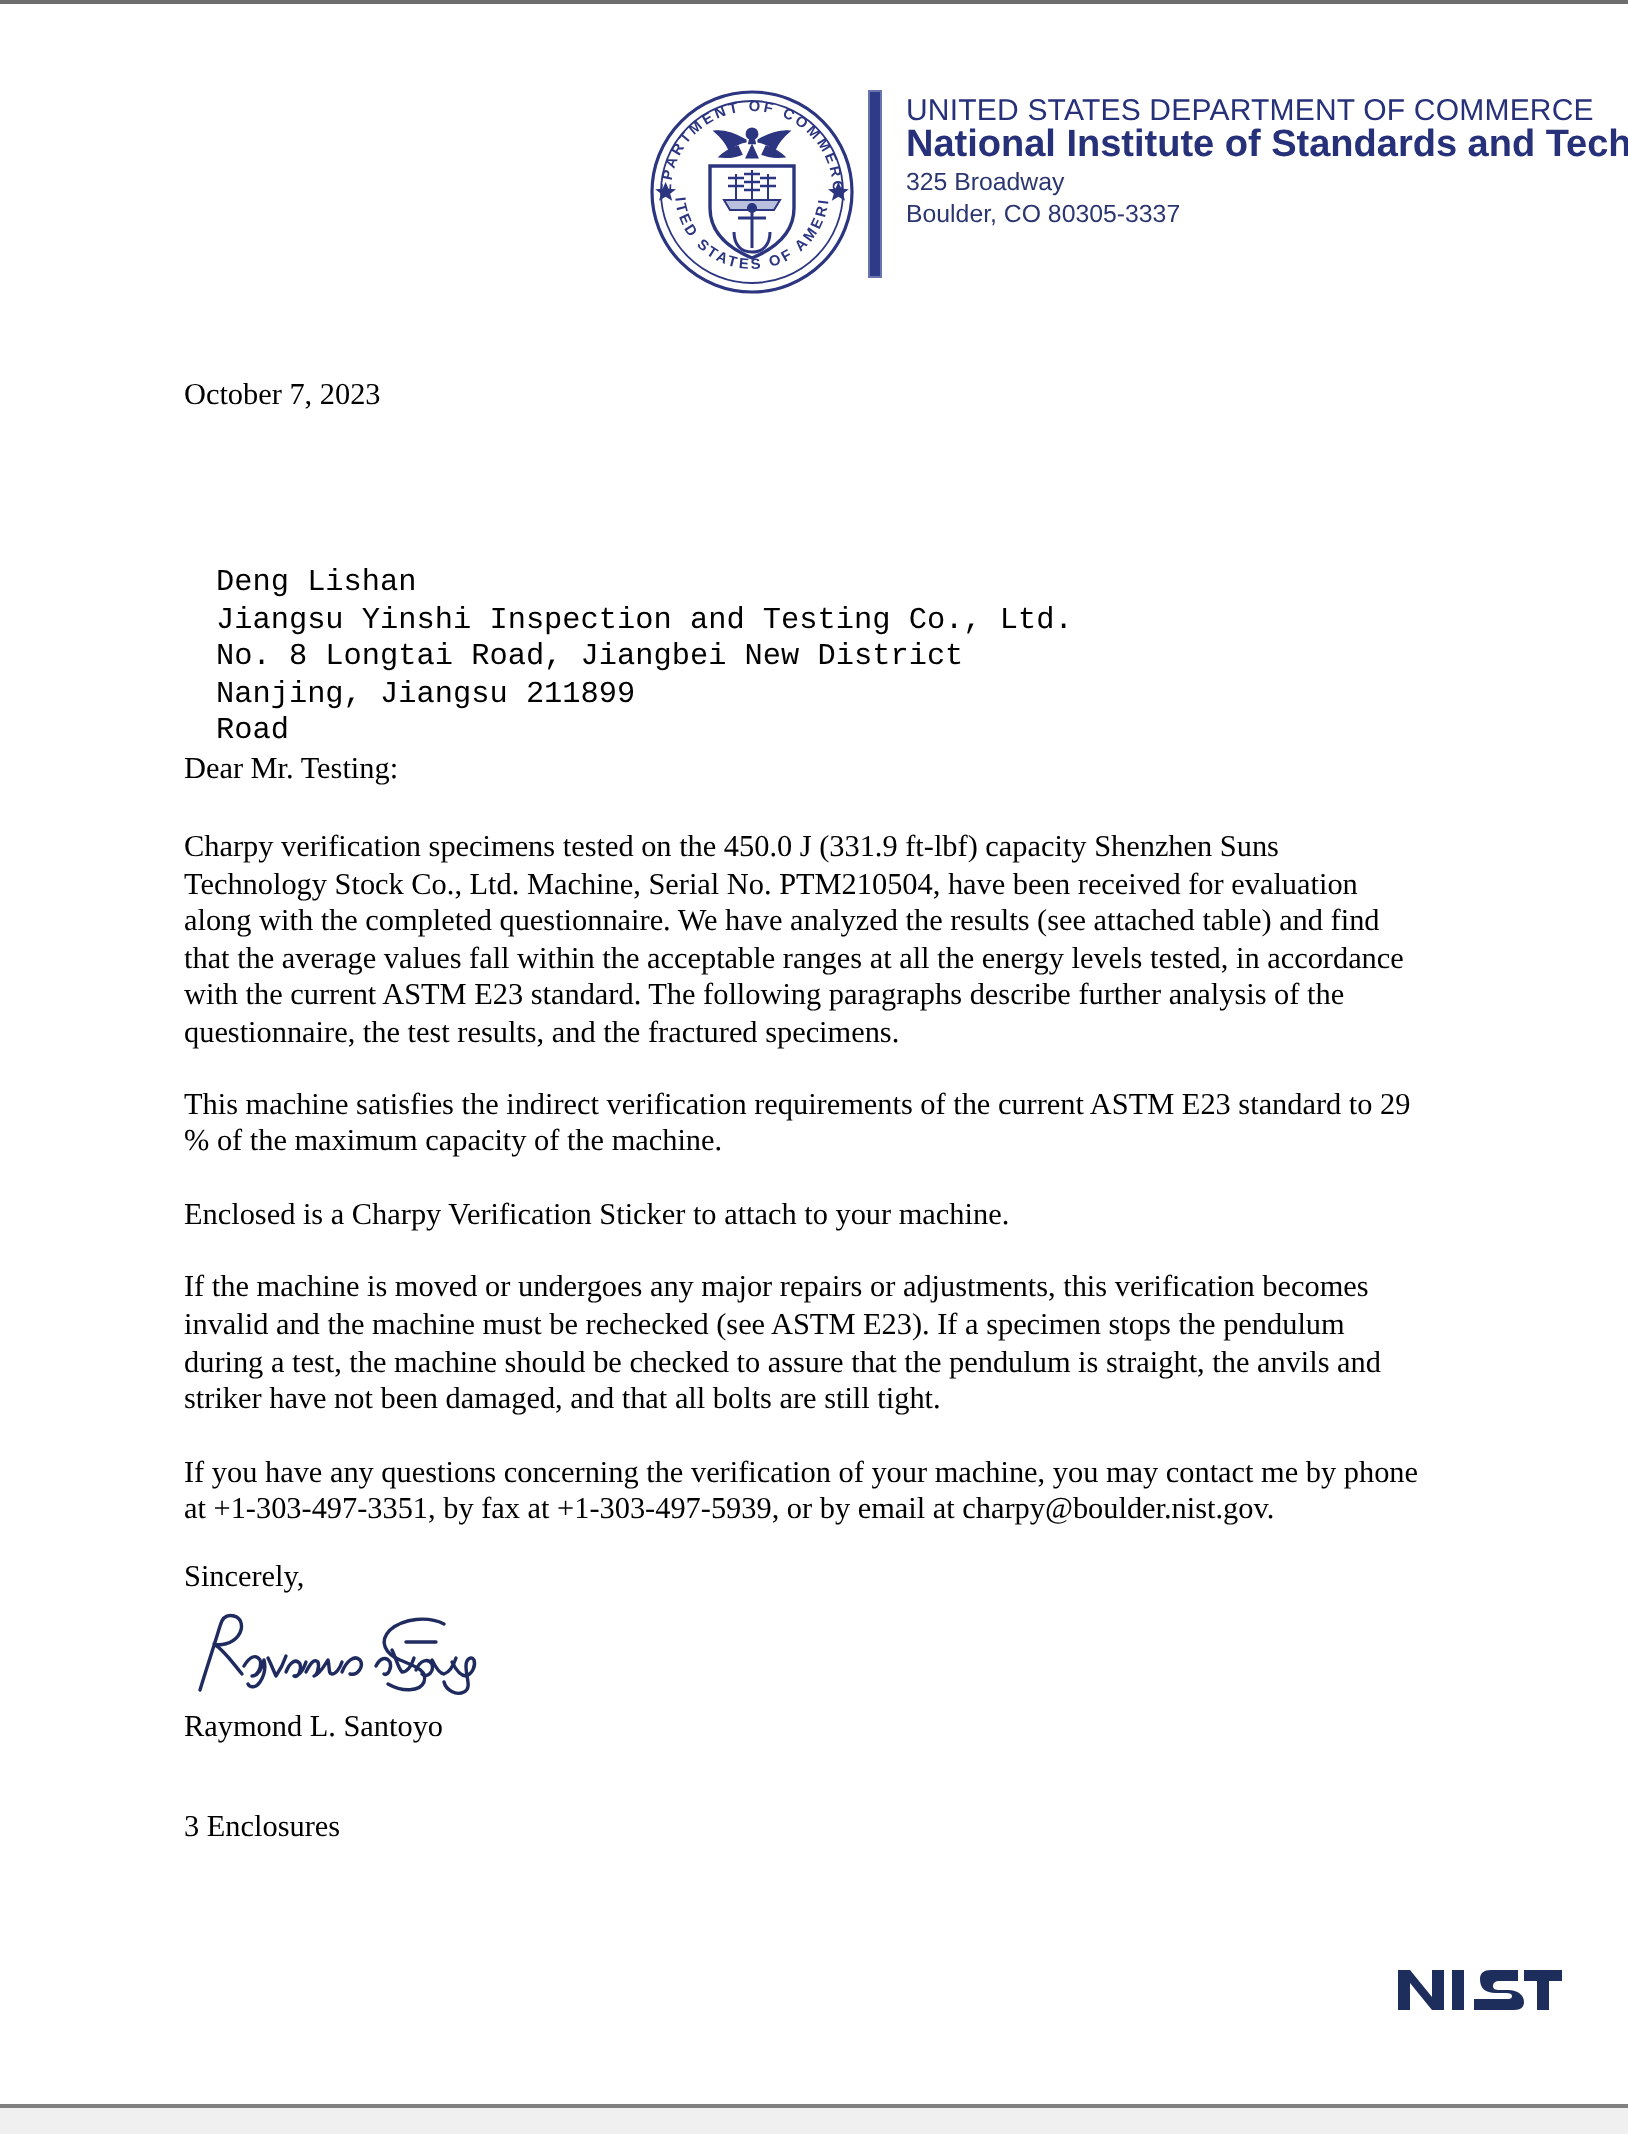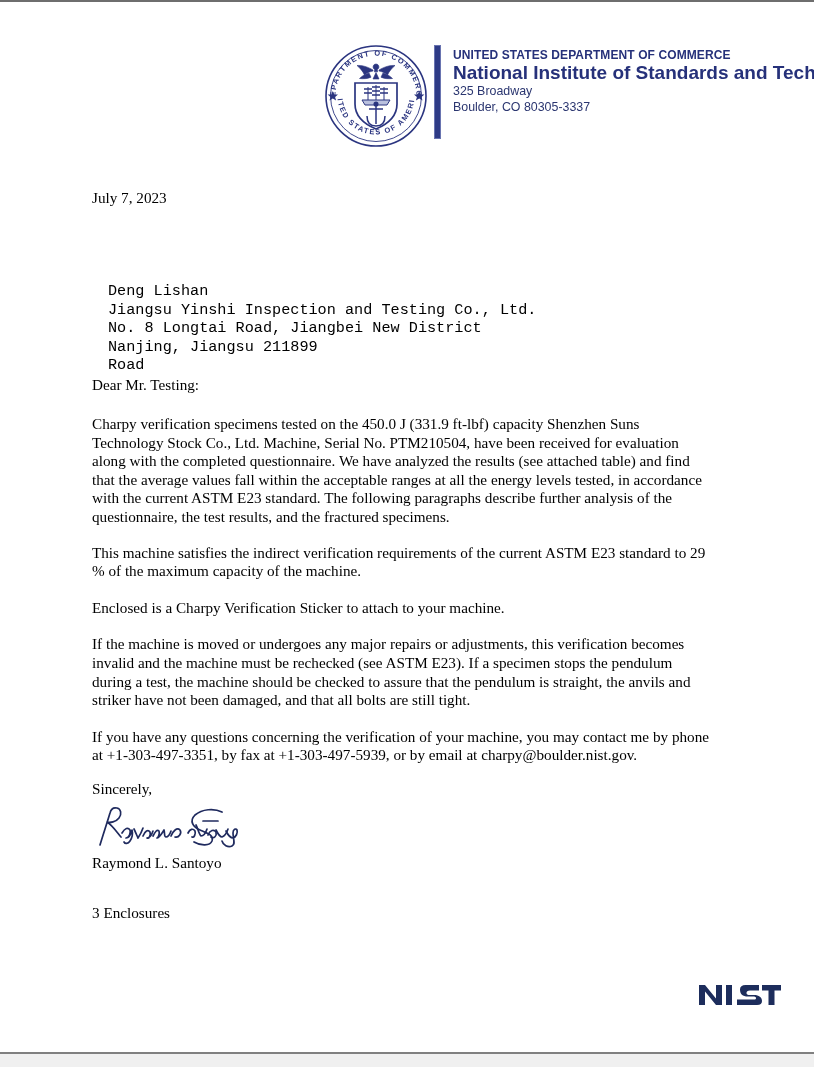--- a/index.html
+++ b/index.html
@@ -67,22 +67,22 @@
     box-sizing: border-box;
   }
   .lh-text {
     position: absolute;
     left: 131px;
     top: 5px;
     width: 340px;
   }
   .lh-line1 {
     font-family: "Liberation Sans", "DejaVu Sans", sans-serif;
-    font-weight: bold;
-    font-size: 12px;
+    font-weight: normal;
+    font-size: 15px;
     letter-spacing: 0.1px;
     color: #26317a;
     line-height: 17px;
     white-space: nowrap;
   }
   .lh-line2 {
     font-family: "Liberation Sans", "DejaVu Sans", sans-serif;
     font-weight: bold;
     font-size: 19px;
     color: #26317a;
@@ -230,21 +230,21 @@
     <div class="lh-text">
       <div class="lh-line1">UNITED STATES DEPARTMENT OF COMMERCE</div>
       <div class="lh-line2">National Institute of Standards and Technology</div>
       <div class="lh-line3">325 Broadway</div>
       <div class="lh-line4">Boulder, CO 80305-3337</div>
     </div>
   </div>
 
   <div class="letter">
 
-    <div class="date-line">July 7, 2023</div>
+    <div class="date-line">October 7, 2023</div>
 
     <div class="address-block">
       <div>Deng Lishan</div>
       <div>Jiangsu Yinshi Inspection and Testing Co., Ltd.</div>
       <div>No. 8 Longtai Road, Jiangbei New District</div>
       <div>Nanjing, Jiangsu  211899</div>
       <div>Road</div>
     </div>
 
     <div class="salutation">Dear Mr. Testing:</div>

